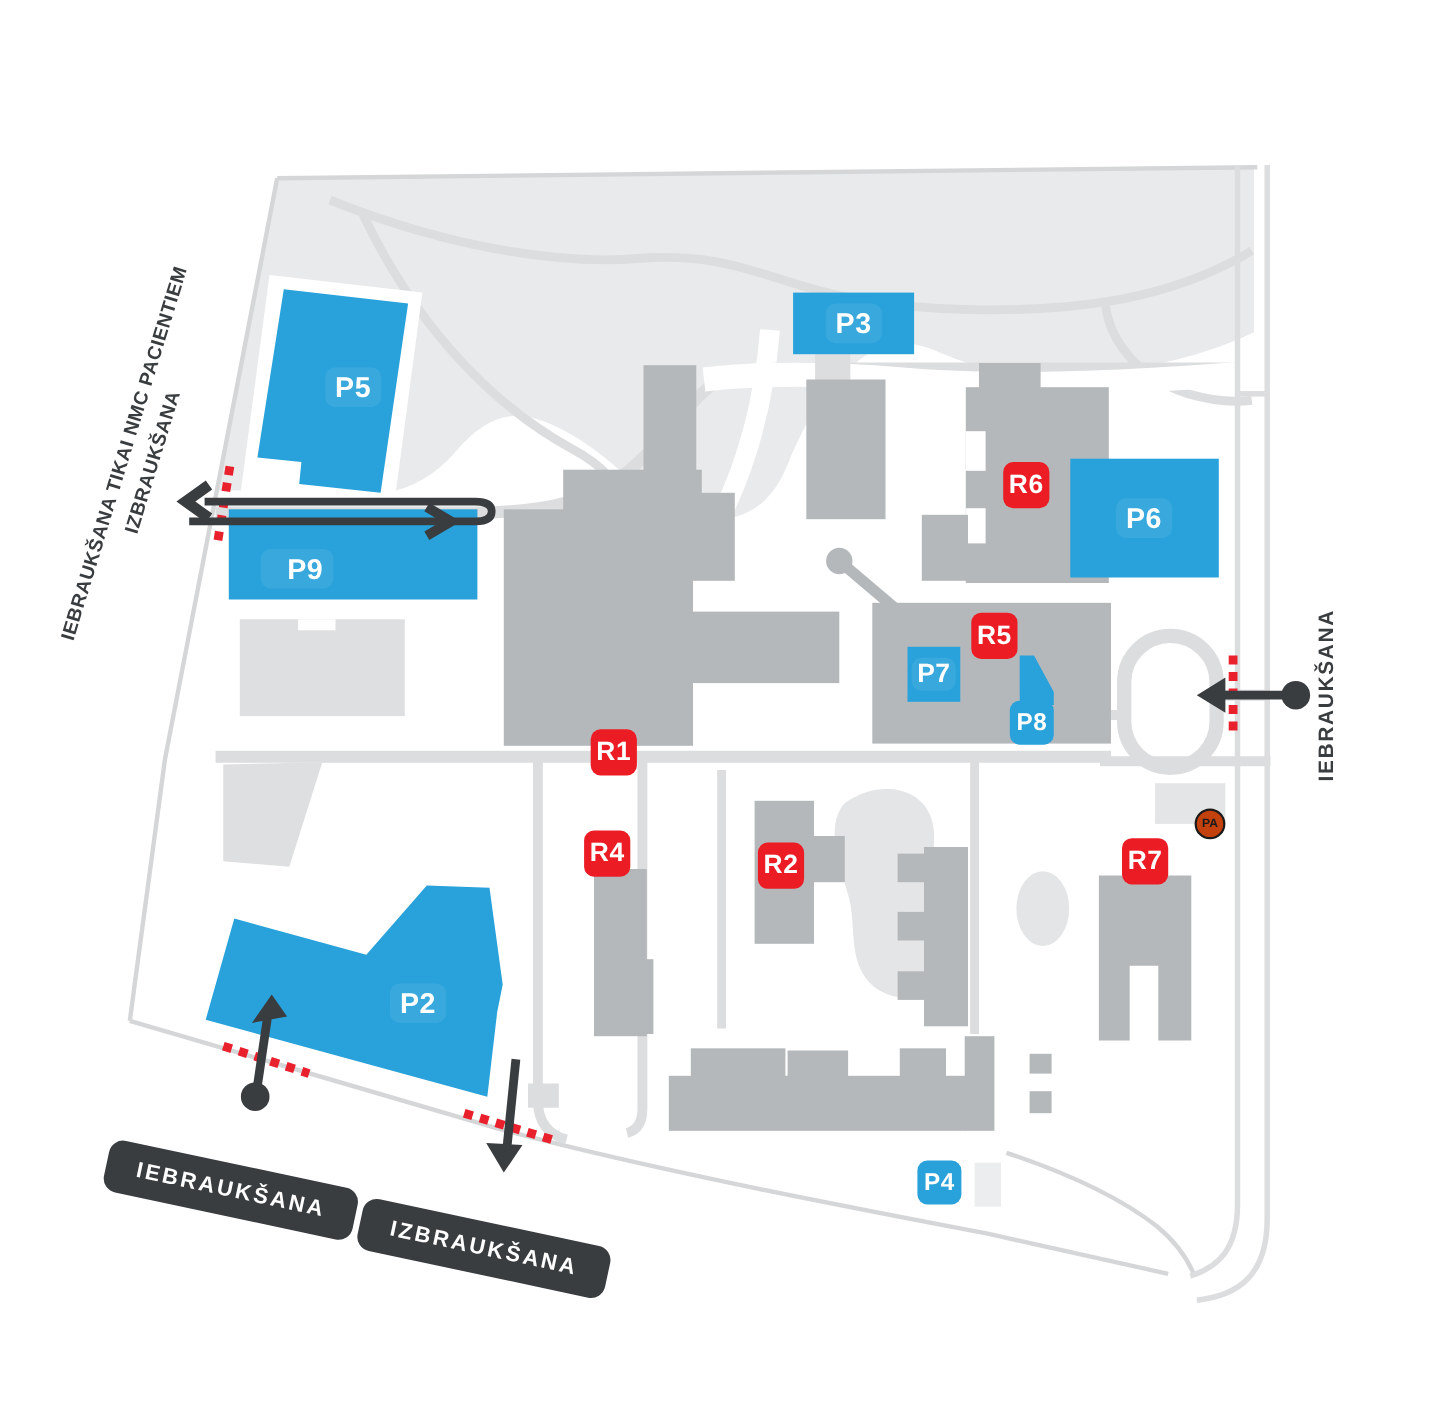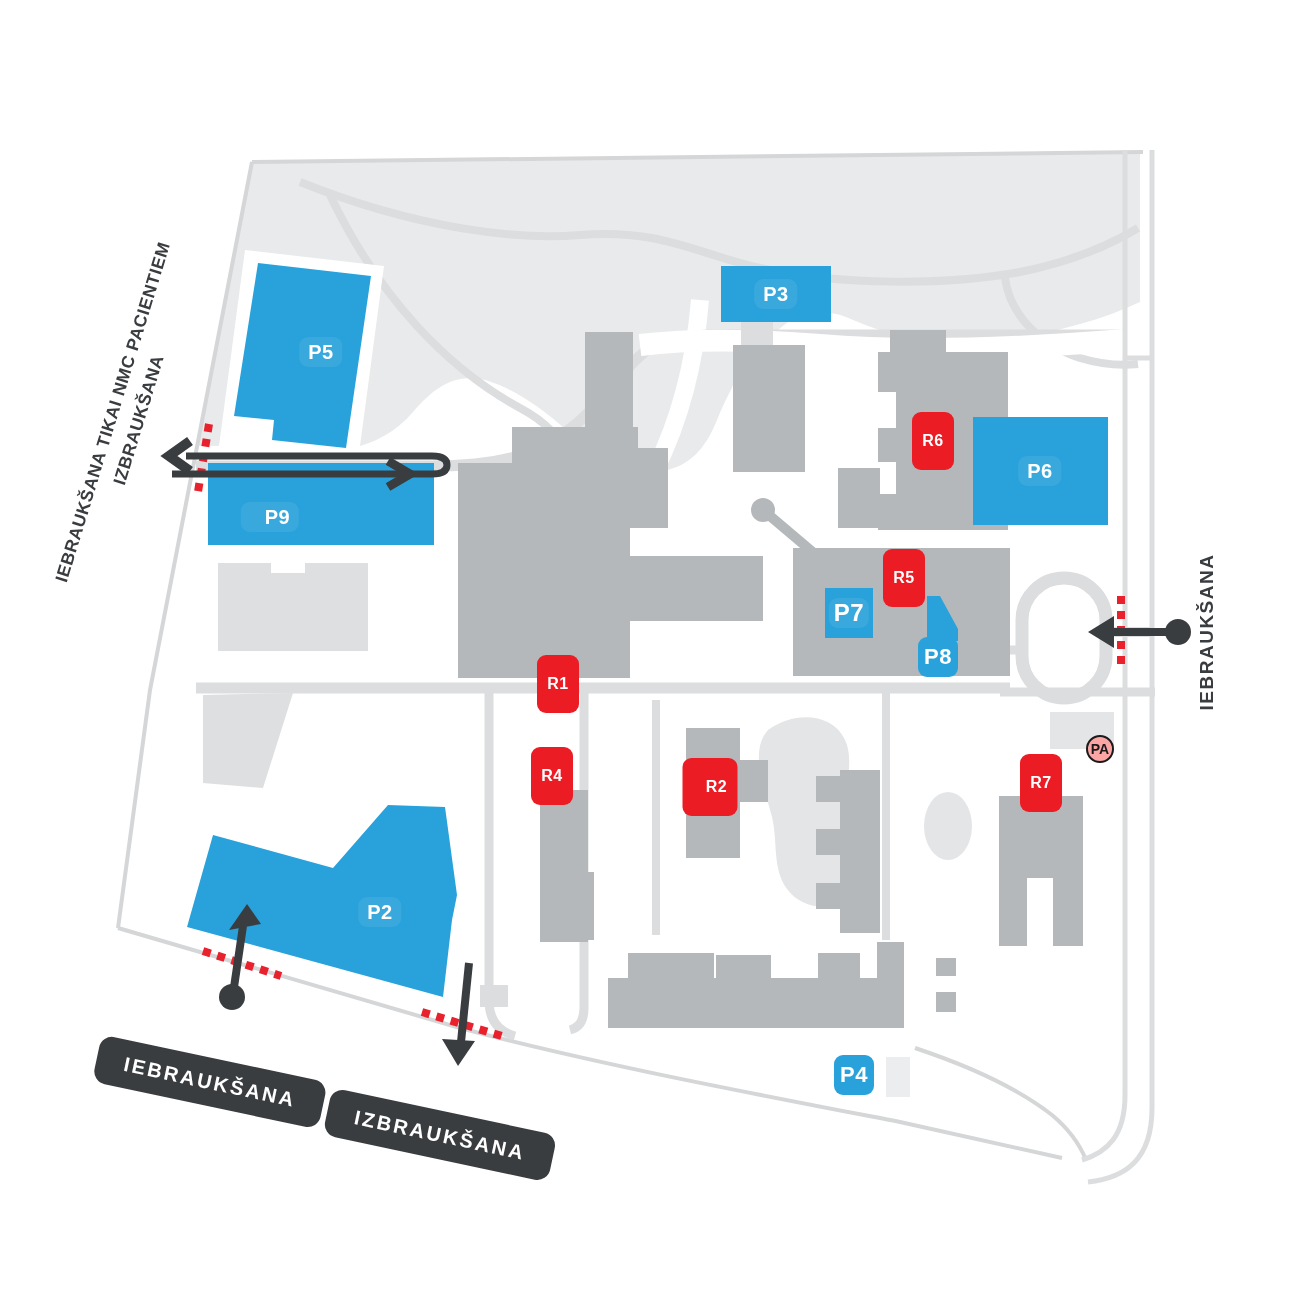--- a/index.html
+++ b/index.html
@@ -3,45 +3,45 @@
 <meta charset="utf-8">
 <style>
   html,body{margin:0;padding:0;background:#ffffff;}
   .stage{
     position:relative;width:1300px;height:1298px;background:#ffffff;
     font-family:"Liberation Sans",sans-serif;overflow:hidden;
   }
   .stage svg{position:absolute;left:0;top:0;}
   .ov{position:absolute;transform:translate(-50%,-50%);}
   .zlabel{
-    color:#fff;font-weight:bold;font-size:20px;letter-spacing:.5px;
+    color:#fff;font-weight:bold;font-size:26px;letter-spacing:.5px;
     padding:5px 9px;border-radius:9px;background:rgba(255,255,255,.08);
     line-height:1;
   }
   .chip{
     display:flex;align-items:center;justify-content:center;
-    width:42px;height:58px;border-radius:9px;color:#fff;
-    font-weight:bold;font-size:16px;letter-spacing:.5px;line-height:1;
+    width:42px;height:42px;border-radius:9px;color:#fff;
+    font-weight:bold;font-size:24px;letter-spacing:.5px;line-height:1;
   }
   .chip.red{background:#EC1C24;}
   .chip.blue{background:#29A2DB;width:40px;height:40px;font-size:22px;}
   .badge{
     background:#3A3D40;color:#fff;font-weight:bold;font-size:20px;
     letter-spacing:2.5px;padding:14px 28px;border-radius:13px;
     white-space:nowrap;line-height:1;
   }
   .note{
     color:#3A3D40;font-weight:bold;text-align:center;white-space:nowrap;
   }
   .note-left{font-size:17.5px;letter-spacing:.6px;line-height:27px;}
   .note-right{font-size:19px;letter-spacing:1.5px;}
   .pa-circle{
-    width:28px;height:28px;border-radius:50%;background:#fca5a5;
+    width:28px;height:28px;border-radius:50%;background:#c2410c;
     border:2px solid #1a1a1a;display:flex;align-items:center;justify-content:center;
-    font-weight:bold;font-size:14px;color:#1a1a1a;letter-spacing:0;box-sizing:border-box;
+    font-weight:bold;font-size:11px;color:#1a1a1a;letter-spacing:0;box-sizing:border-box;
   }
 </style>
 </head>
 <body>
 
 <div class="stage">
 
 <svg width="1300" height="1298" viewBox="0 0 1300 1298">
 
   <g>
@@ -161,21 +161,21 @@
 <div class="ov zlabel" style="left:270px;top:517px;padding-left:24px;">P9</div>
 <div class="ov zlabel" style="left:380px;top:912px;">P2</div>
 <div class="ov zlabel" style="left:776px;top:294px;">P3</div>
 <div class="ov zlabel" style="left:1040px;top:471px;">P6</div>
 <div class="ov zlabel" style="left:849px;top:613px;font-size:24px;padding:3px 5px;text-align:center;">P7</div>
 
 <div class="ov chip blue" style="left:854px;top:1075px;">P4</div>
 <div class="ov chip blue" style="left:938px;top:657px;">P8</div>
 
 <div class="ov chip red" style="left:558px;top:684px;">R1</div>
-<div class="ov chip red" style="left:710px;top:787px;padding-left:13px;">R2</div>
+<div class="ov chip red" style="left:710px;top:787px;">R2</div>
 <div class="ov chip red" style="left:552px;top:776px;">R4</div>
 <div class="ov chip red" style="left:904px;top:578px;">R5</div>
 <div class="ov chip red" style="left:933px;top:441px;">R6</div>
 <div class="ov chip red" style="left:1041px;top:783px;">R7</div>
 
 <div class="ov pa-circle" style="left:1100px;top:749px;">PA</div>
 
 <div class="ov badge" style="left:210px;top:1082px;transform:translate(-50%,-50%) rotate(12deg);">IEBRAUKŠANA</div>
 <div class="ov badge" style="left:440px;top:1135px;transform:translate(-50%,-50%) rotate(12deg);">IZBRAUKŠANA</div>
 

